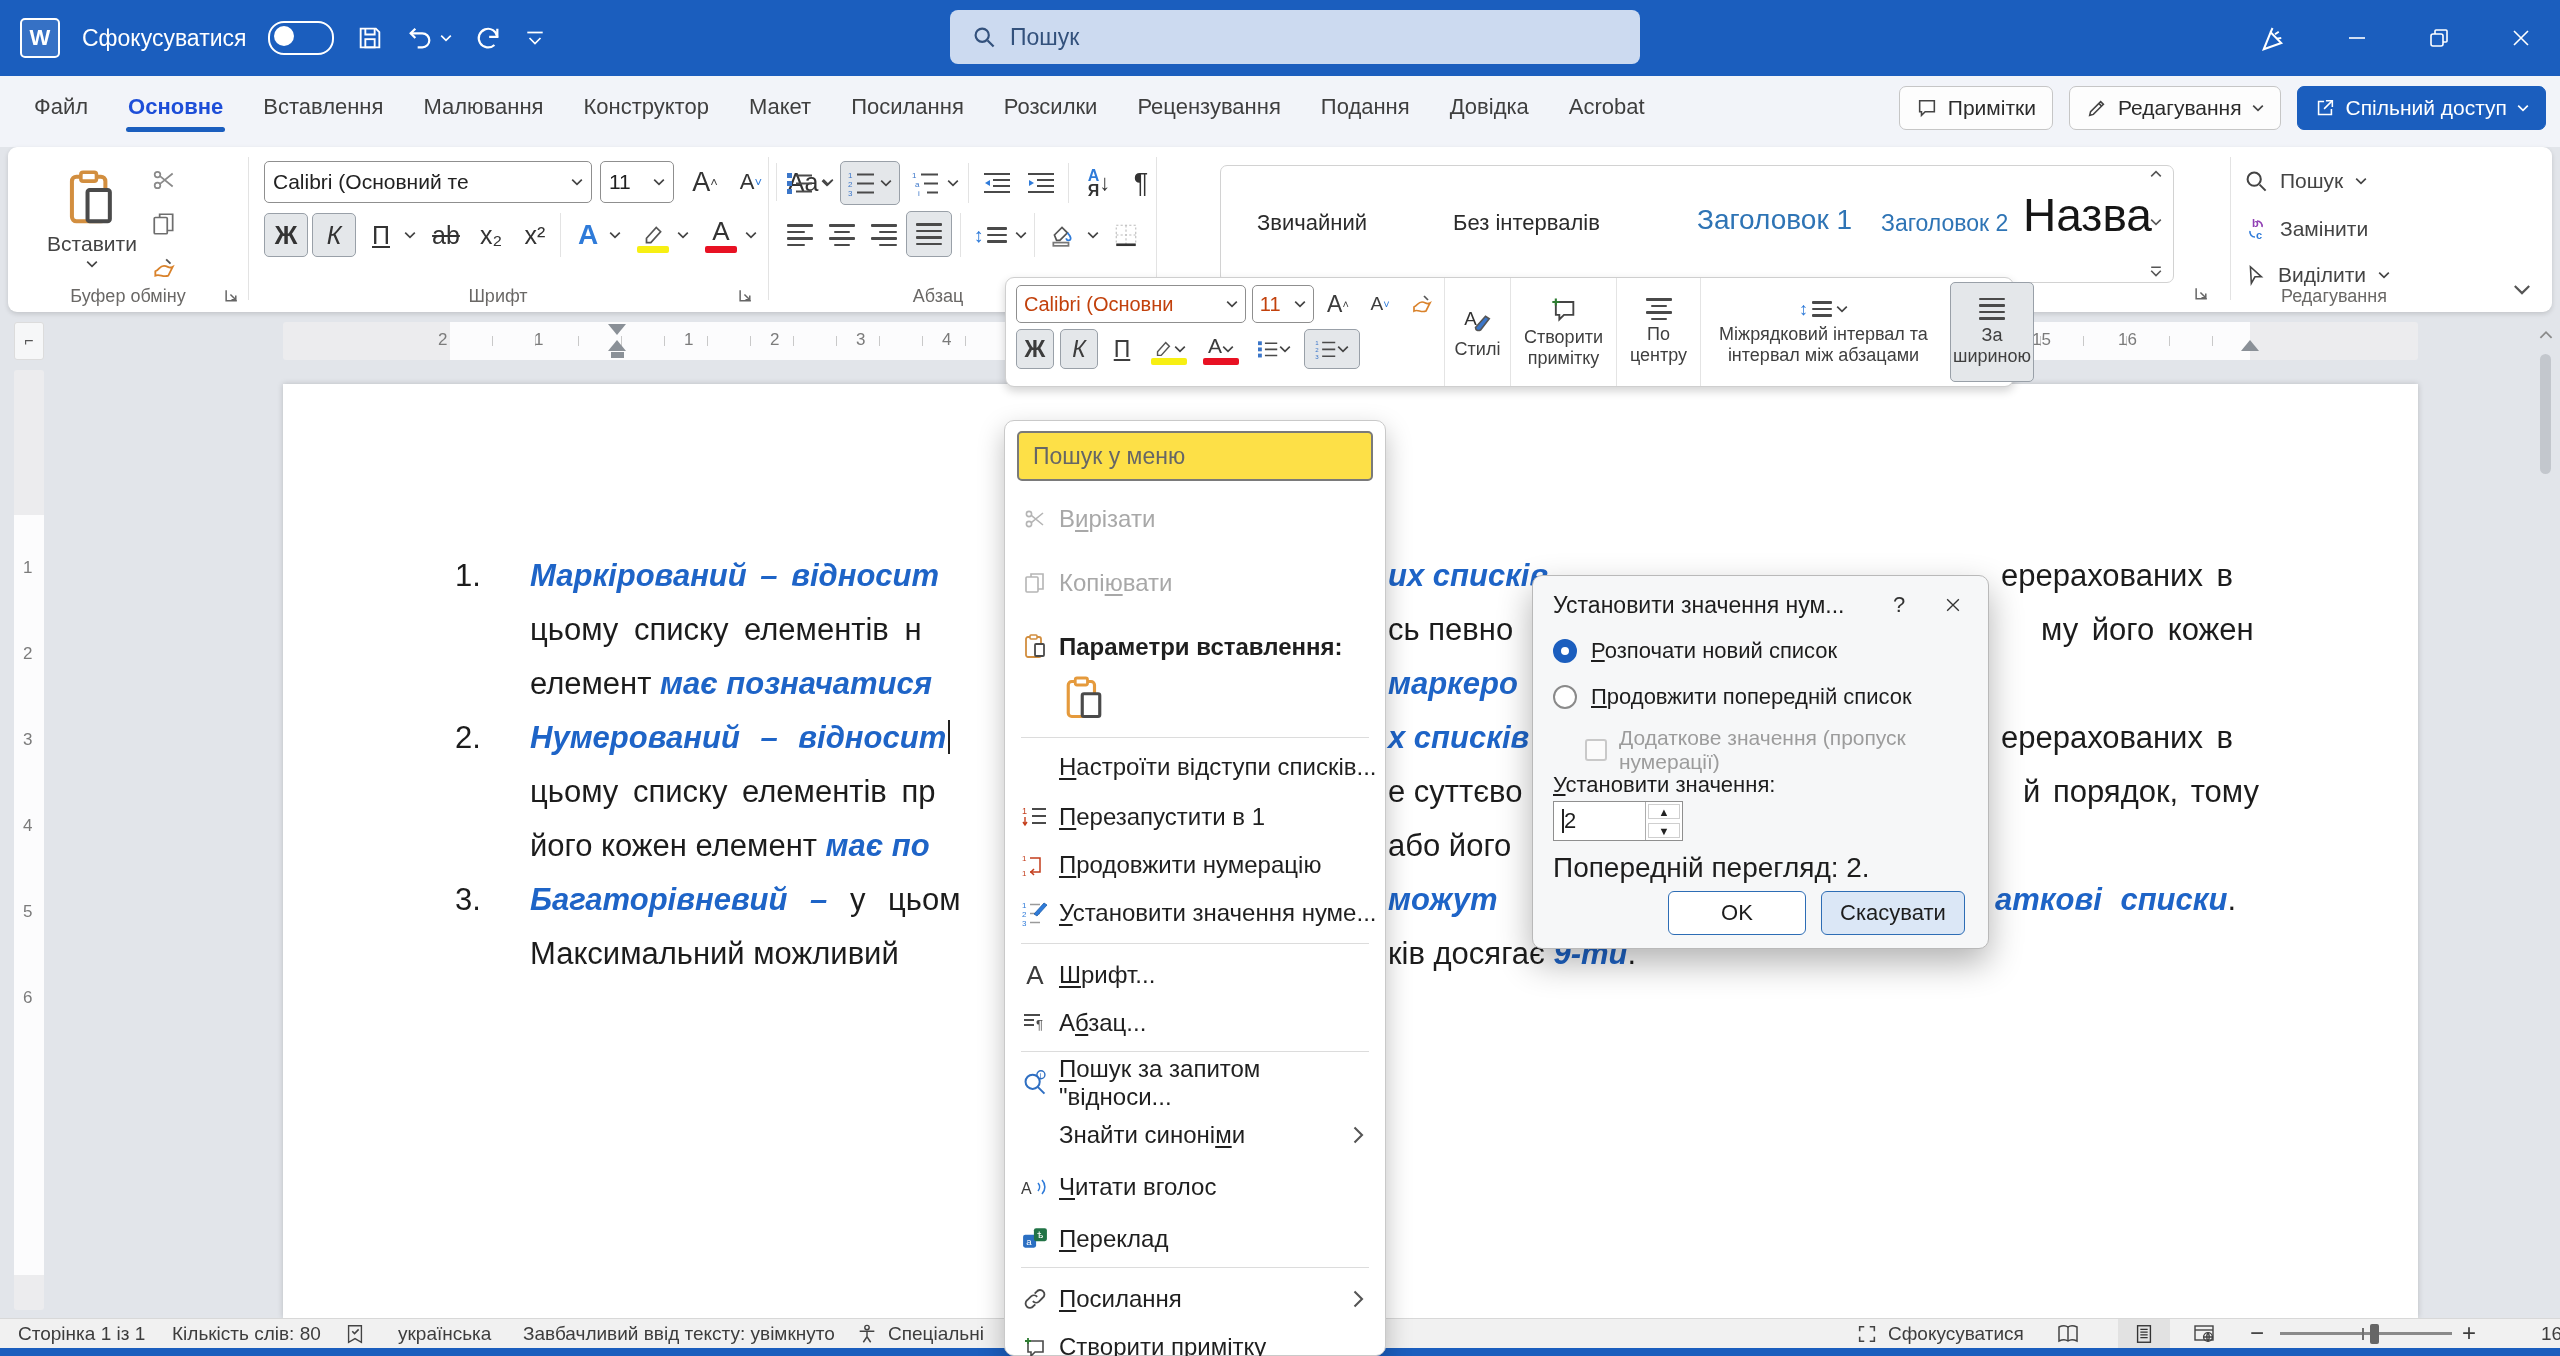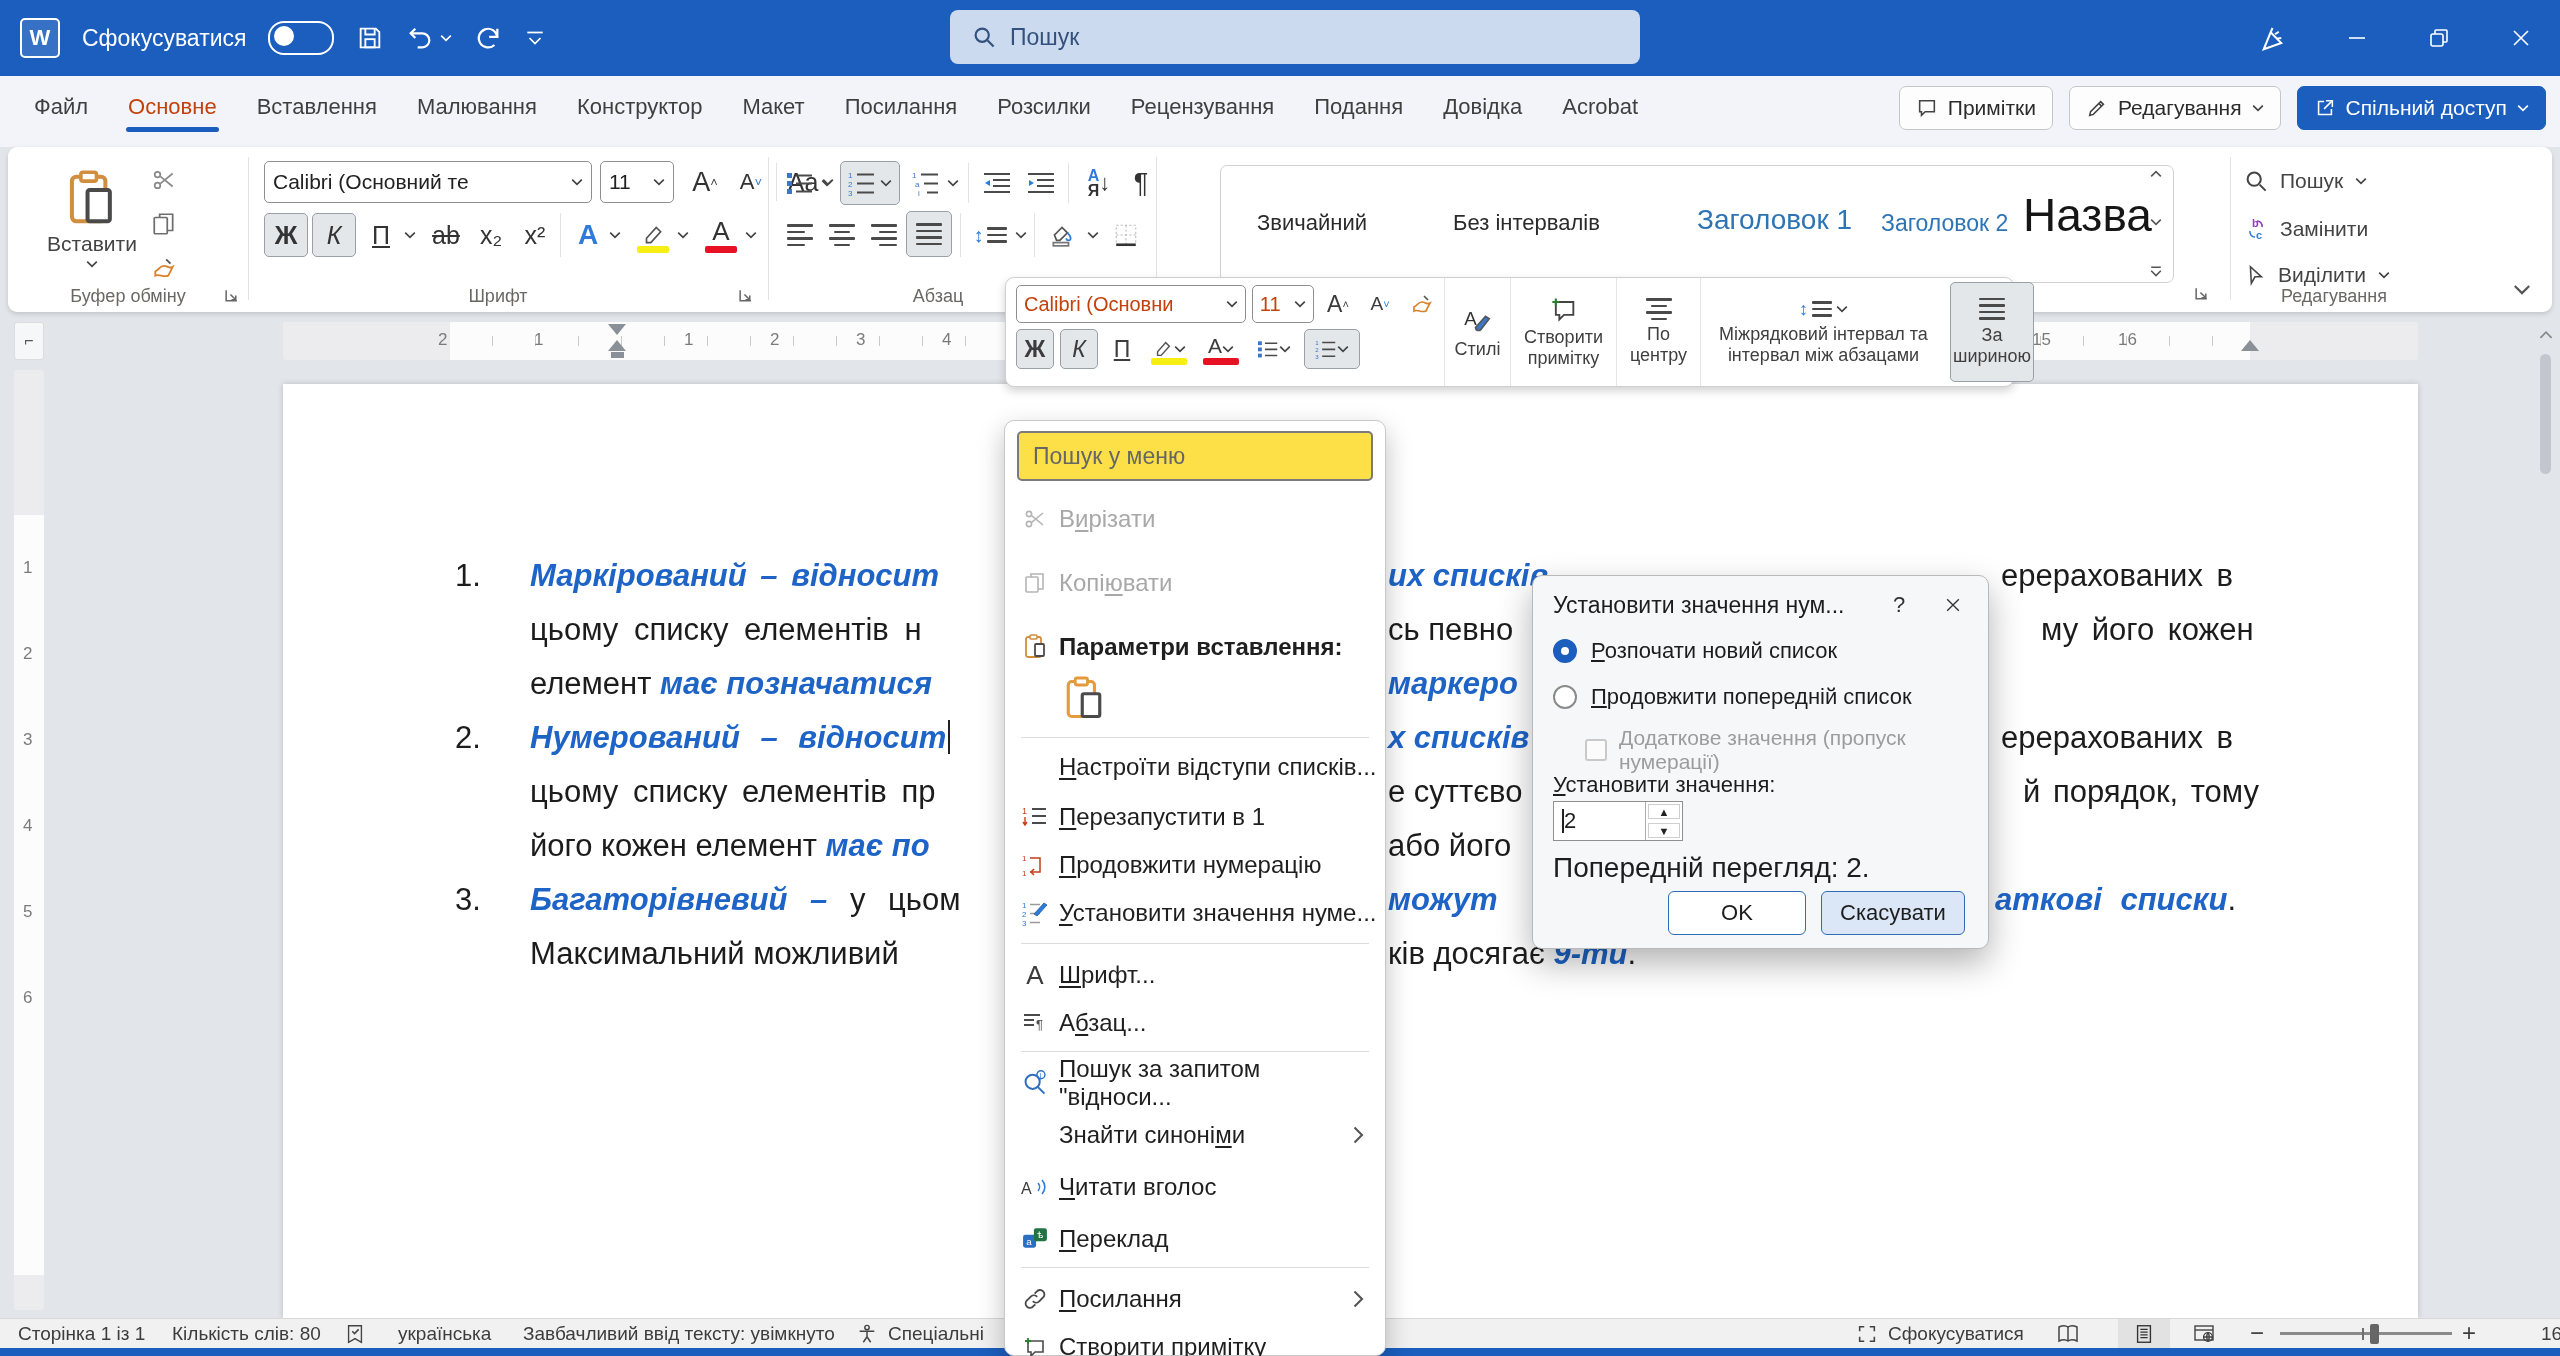--- a/index.html
+++ b/index.html
@@ -13,21 +13,21 @@
   .toggle{width:62px;height:30px;border:2px solid #fff;border-radius:16px;position:relative;}
   .toggle .knob{position:absolute;left:4px;top:3px;width:20px;height:20px;border-radius:50%;background:#fff;}
   .searchbox{position:absolute;left:950px;top:10px;width:690px;height:54px;background:#ccdaf0;border-radius:8px;display:flex;align-items:center;gap:14px;padding-left:22px;box-sizing:border-box;color:#33517c;font-size:23px;}
   .tb-right{position:absolute;right:24px;top:0;height:76px;display:flex;align-items:center;gap:52px;}
   .winbtn{width:30px;height:30px;display:flex;align-items:center;justify-content:center;color:#fff;font-size:26px;}
   .wordlogo{width:36px;height:36px;border:2px solid #fff;border-radius:5px;display:flex;align-items:center;justify-content:center;font-weight:bold;font-size:22px;color:#fff;background:rgba(255,255,255,.12);}
   
   .tabrow{position:absolute;left:0;top:76px;width:2560px;height:71px;background:#f2f4f9;}
   .tabs{position:absolute;left:18px;top:8px;display:flex;gap:8px;}
   .tab{padding:10px 16px;font-size:22px;color:#3f3f3f;position:relative;white-space:nowrap;}
-  .tab.active{font-weight:normal;color:#c2410c;}
+  .tab.active{font-weight:bold;color:#1d4ed8;}
   .tab.active:after{content:"";position:absolute;left:14px;right:14px;bottom:-2px;height:5px;border-radius:3px;background:#1b5ebe;}
   .tr-actions{position:absolute;right:14px;top:10px;display:flex;gap:16px;align-items:center;}
   .pillbtn{height:42px;border:1px solid #c6c6c6;border-radius:7px;background:#fdfdfd;display:flex;align-items:center;gap:10px;padding:0 16px;font-size:21px;color:#2b2b2b;}
   .pillbtn.primary{background:#1b5ebe;border-color:#1b5ebe;color:#fff;}
   
   .ribbon{position:absolute;left:8px;top:147px;width:2544px;height:165px;background:#fff;border-radius:9px;box-shadow:0 2px 5px rgba(0,0,0,.14);}
   .grp-label{position:absolute;bottom:5px;font-size:18px;color:#6a6866;text-align:center;}
   .vdiv{position:absolute;top:10px;bottom:12px;width:1px;background:#e3e3e3;}
   .rbtn{position:absolute;display:flex;align-items:center;justify-content:center;color:#444;}
   .combo{position:absolute;border:1px solid #8f8f8f;border-radius:5px;background:#fff;display:flex;align-items:center;font-size:21px;color:#222;padding:0 8px;box-sizing:border-box;justify-content:space-between;}

